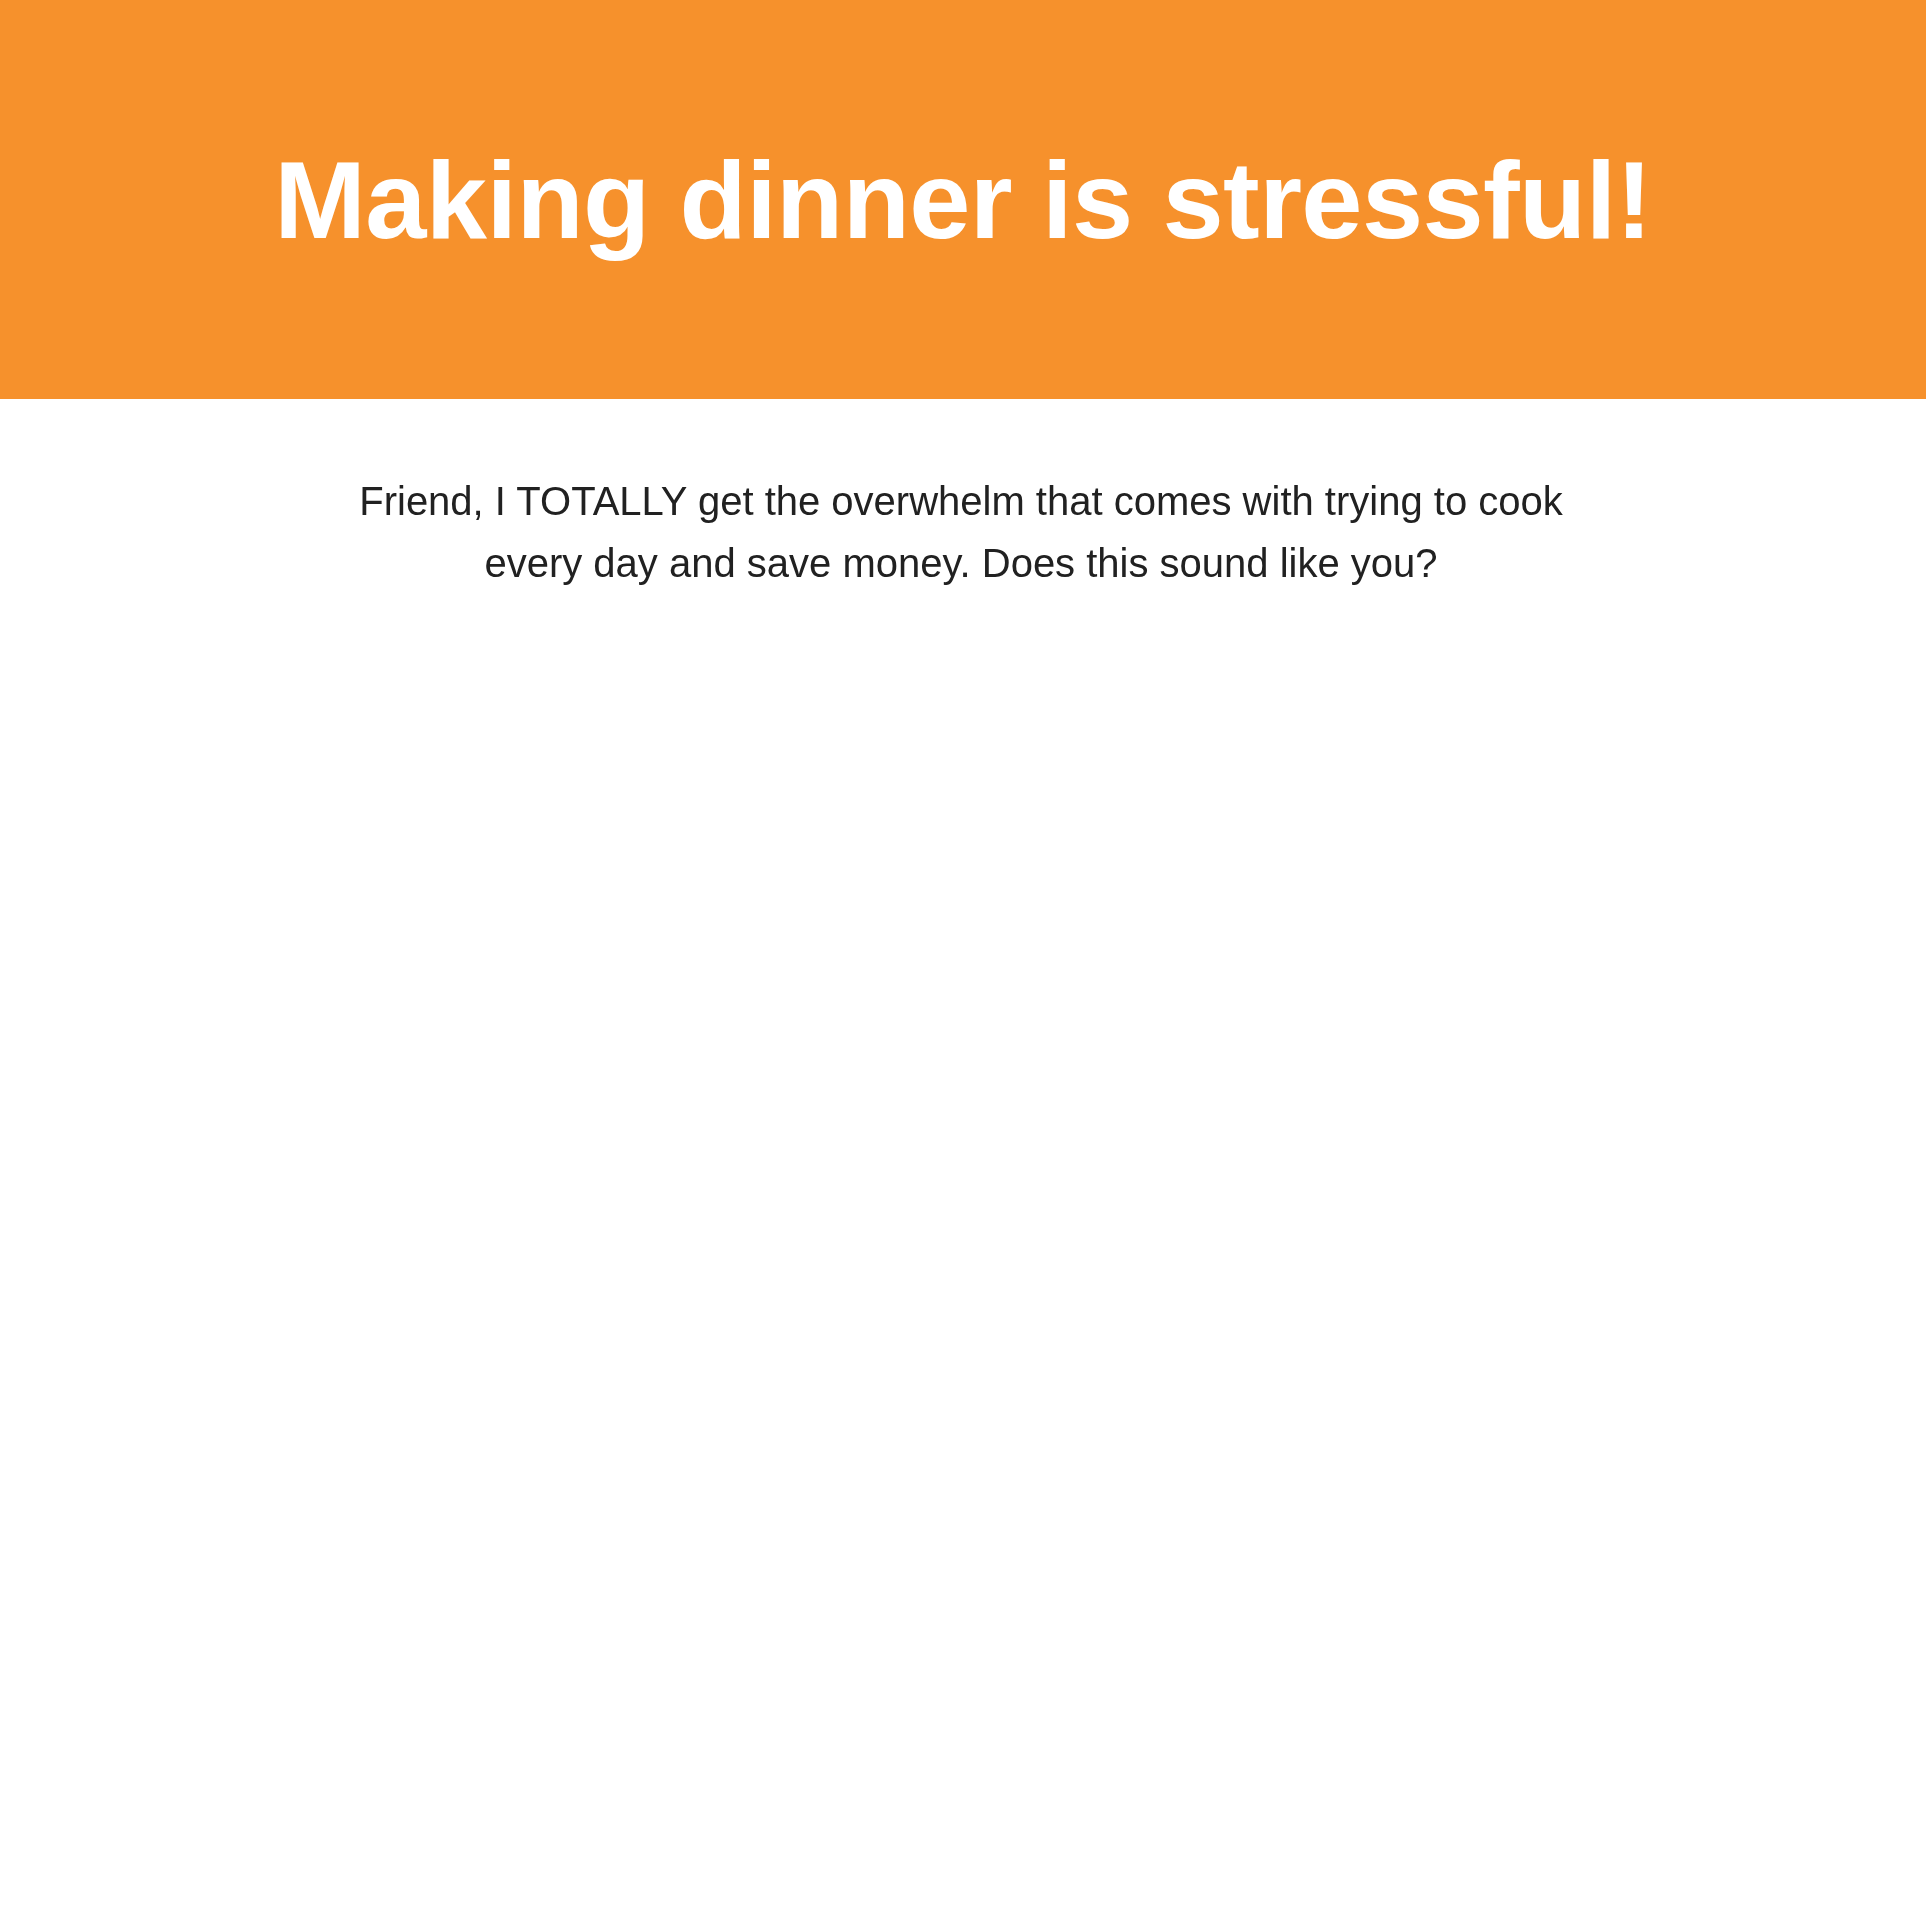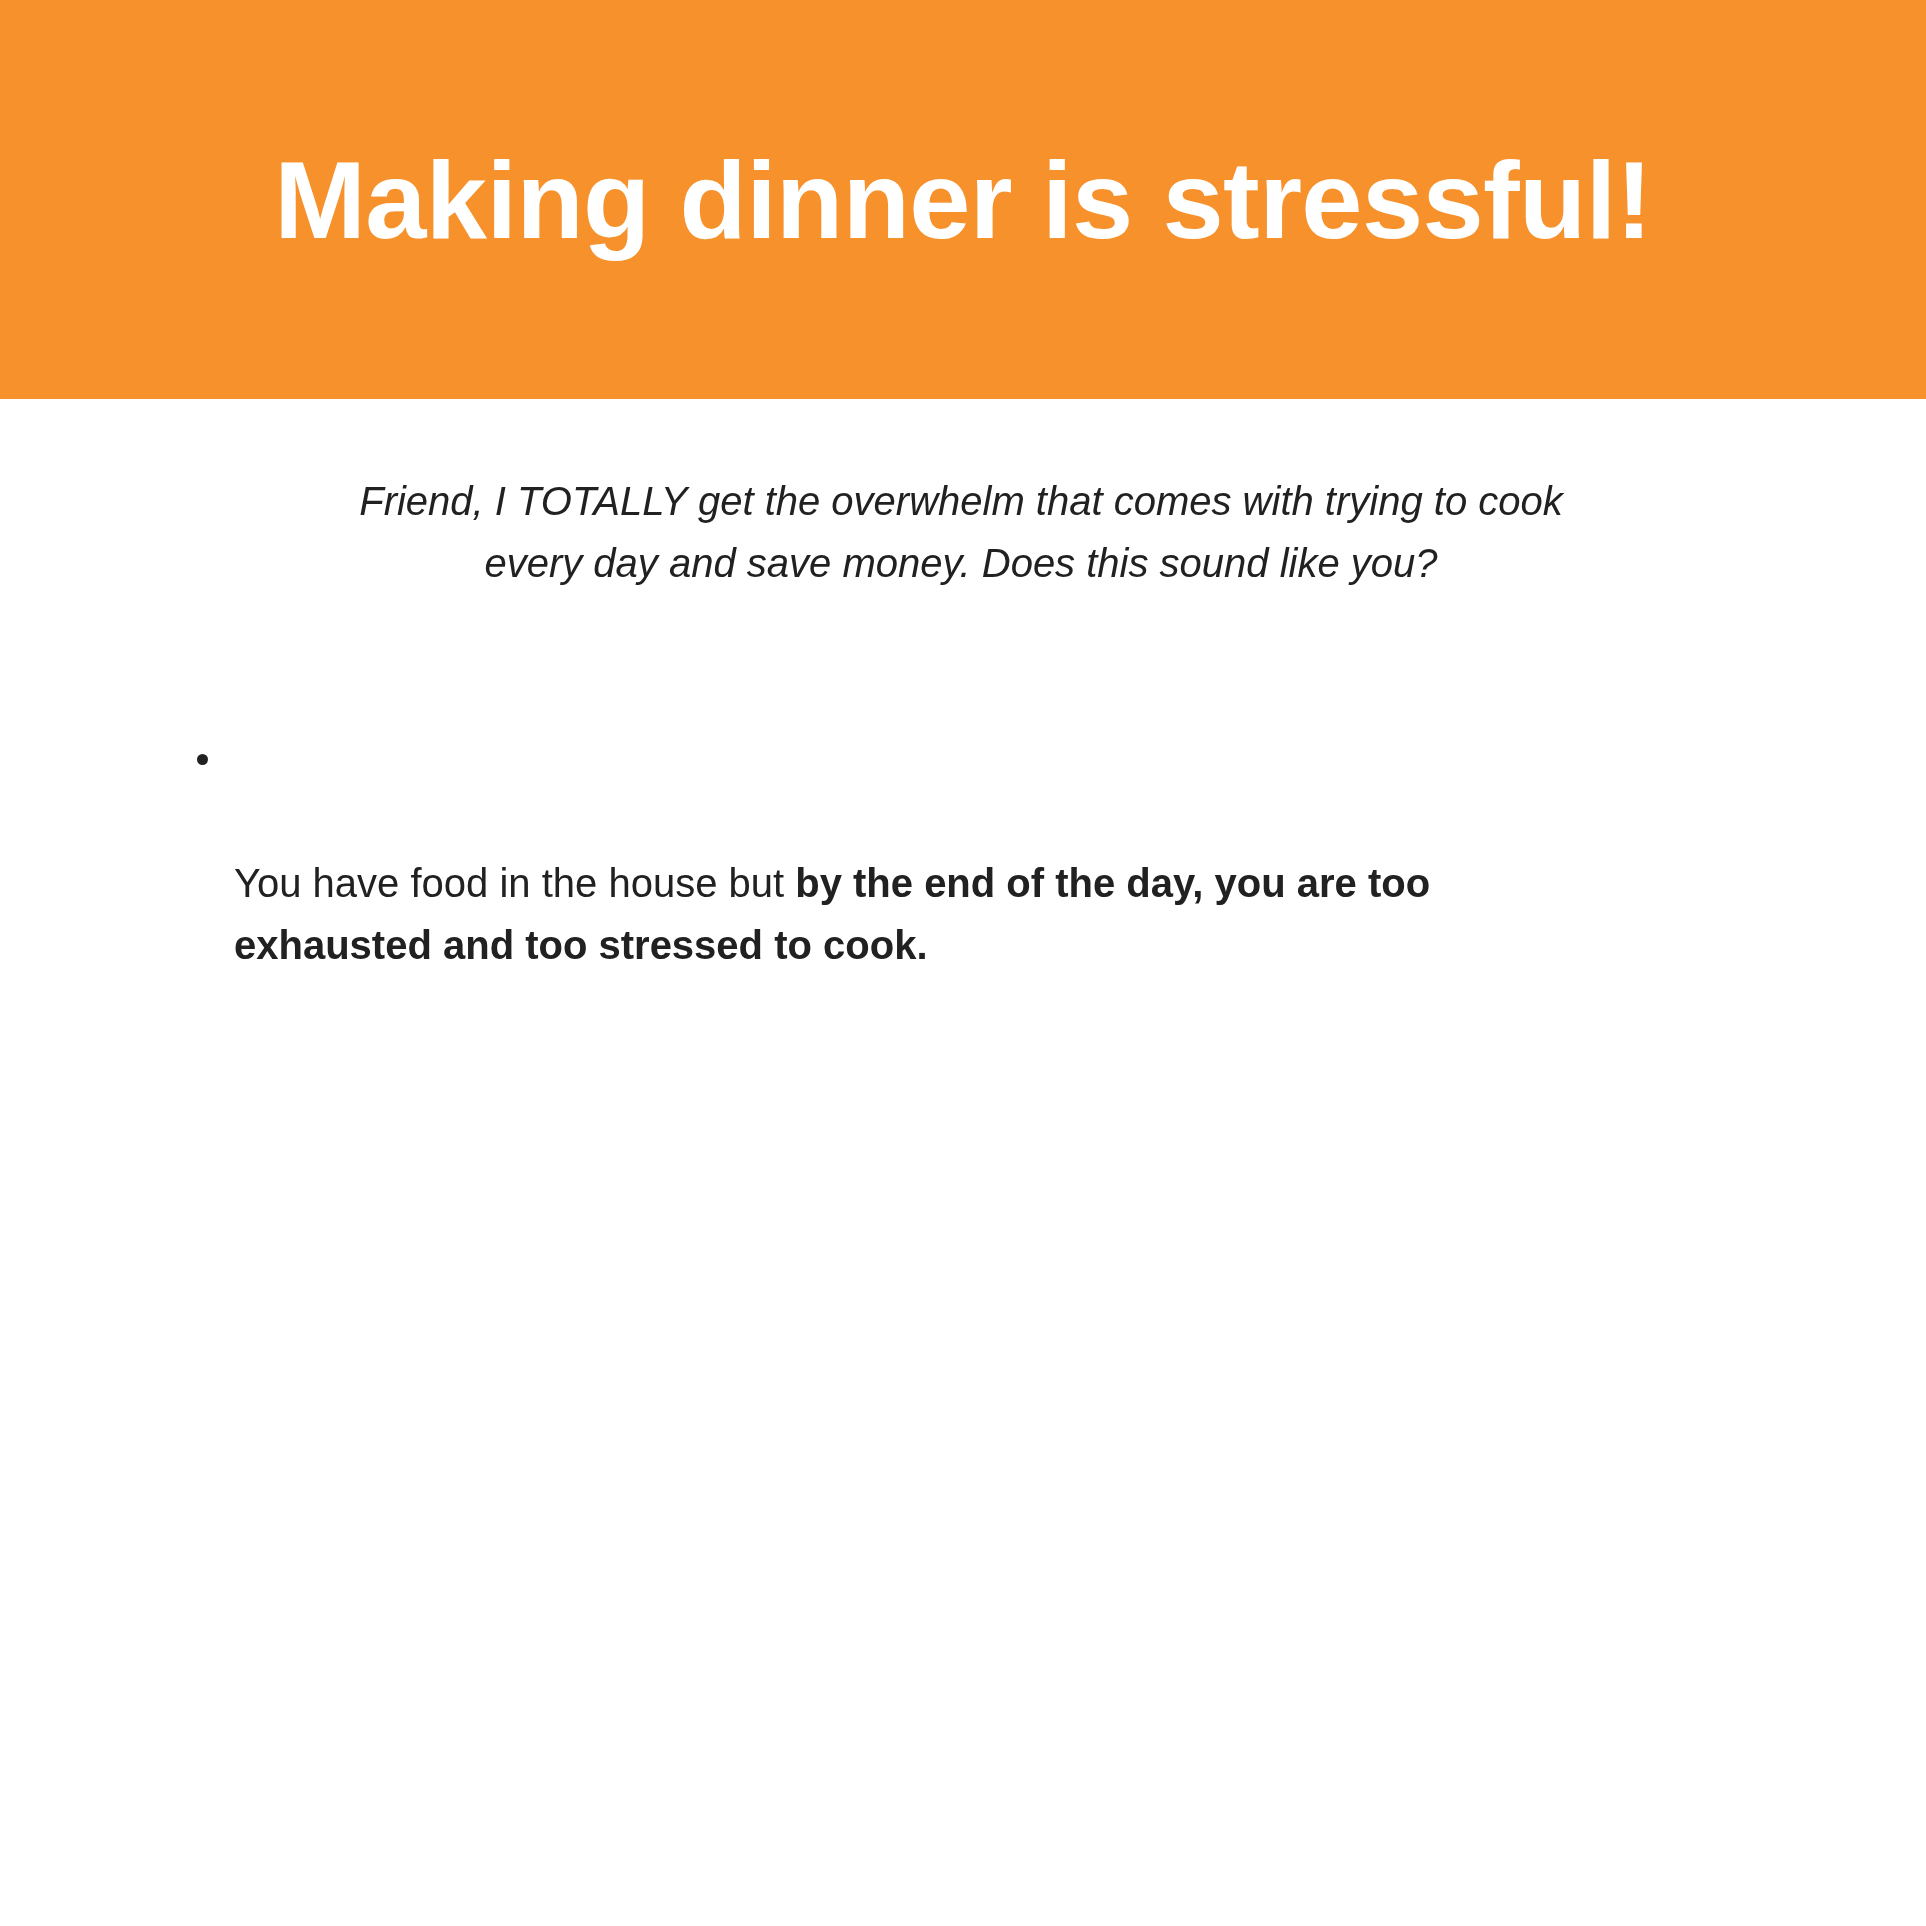--- a/index.html
+++ b/index.html
@@ -36,21 +36,20 @@
   }
   .content {
     padding: 0 161px 0 157px;
     font-size: 40px;
     line-height: 62px;
   }
   .intro {
     margin: 71px 0 0 0;
     text-align: center;
     white-space: pre-line;
-    font-style: italic;
   }
   .bullets {
     list-style: none;
     margin: 72px 0 0 0;
     padding: 0;
     white-space: pre-line;
   }
   .bullet {
     position: relative;
     padding-left: 77px;
@@ -76,22 +75,17 @@
   <header class="banner">
     <h1 class="title">Making dinner is stressful!</h1>
   </header>
 
   <main class="content">
 
     <p class="intro">Friend, I TOTALLY get the overwhelm that comes with trying to cook
 every day and save money. Does this sound like you?</p>
 
     <ul class="bullets">
-      <li class="bullet">
-        <span class="dot"></span>
-        <span class="li-text"><span>You have food in the house but </span><span class="b">by the end of the day, you are too
-exhausted and too stressed to cook.</span></span>
-      </li>
     </ul>
 
   </main>
 </div>
 
 
 </body></html>

